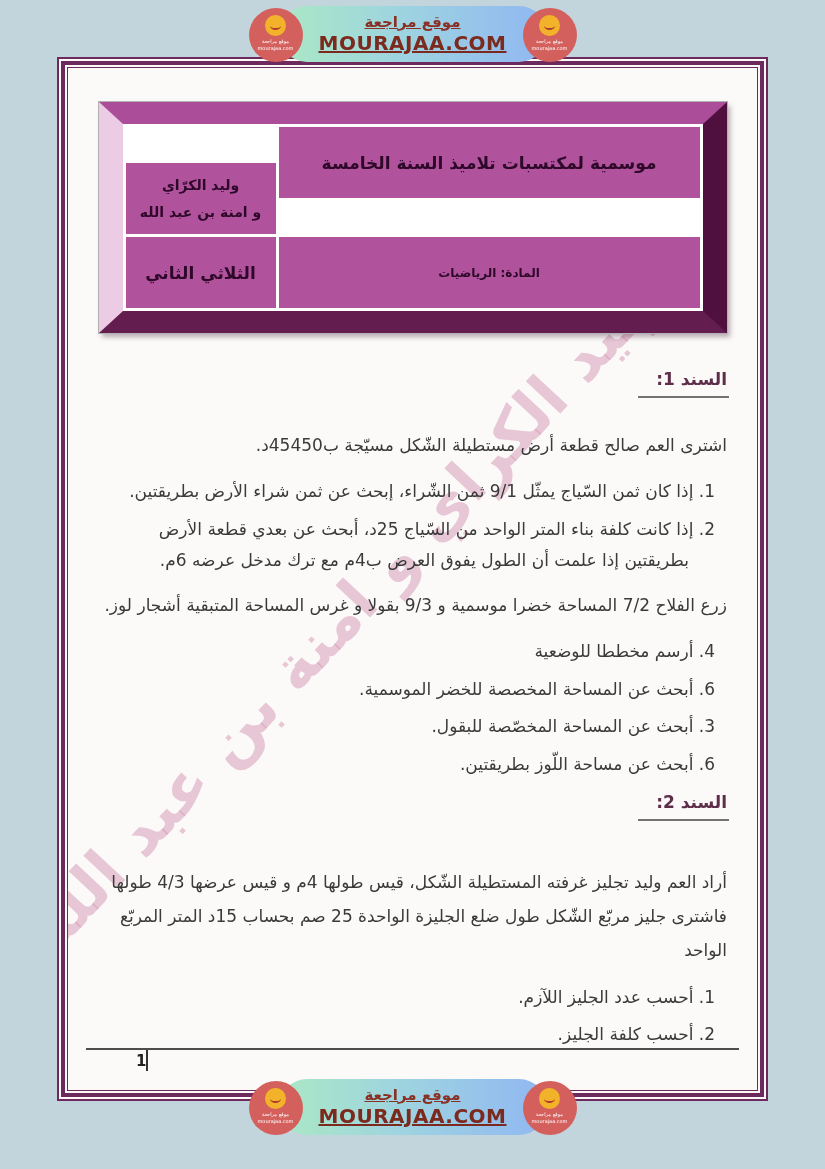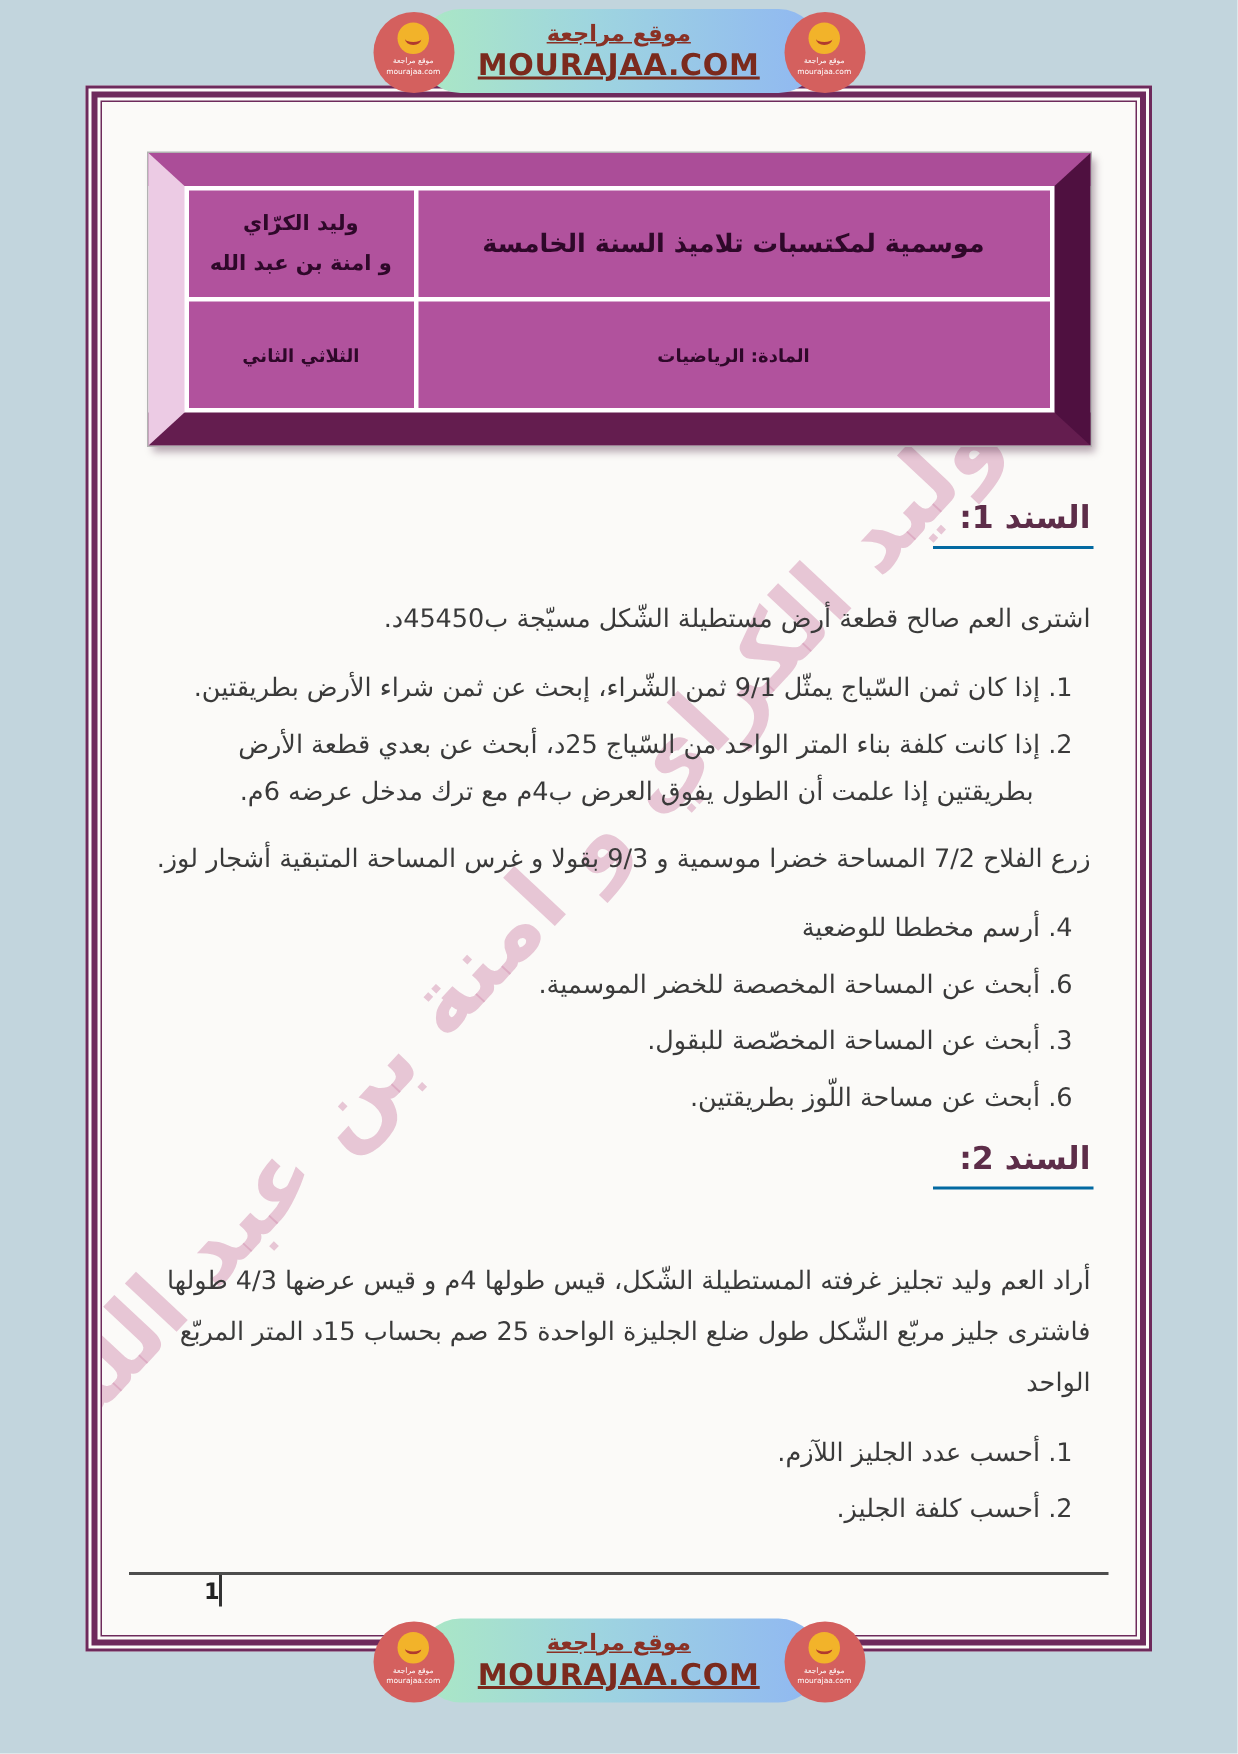--- a/index.html
+++ b/index.html
@@ -48,40 +48,40 @@
     border-top-color:#ab4d98; border-left-color:#eccbe4;
     border-right-color:#4f1040; border-bottom-color:#641d4f;
     background:#fff; padding:3px;
     box-shadow:0 0 0 1px #b2b2b2, 3px 4px 5px rgba(60,20,50,.35);
     position:relative; z-index:2;
   }
   .htable { display:grid; grid-template-columns:150px 1fr; gap:3px; background:#fff; }
   .hcell { background:#b1529d; color:#2e0829; font-weight:bold;
            display:flex; flex-direction:column; align-items:center; justify-content:center;
            text-align:center; height:71px; direction:rtl; }
-  .hcell.names { font-size:14px; line-height:1.9; }
+  .hcell.names { font-size:14px; line-height:1.9;margin-top:36px; }
   .hcell.title { font-size:17px; letter-spacing:-.3px; }
-  .hcell.trim  { font-size:12px;text-align:right; }
+  .hcell.trim  { font-size:17px;text-align:right; }
   .hcell.subject { font-size:12px; }
 
   
   .watermark {
     position:absolute; left:-70px; top:462px; width:780px; z-index:0;
     transform:rotate(-47deg); text-align:center; direction:rtl; white-space:nowrap;
     font-size:62px; font-weight:bold; color:rgba(212,146,177,.5);
     pointer-events:none;
   }
 
   
   .doc { position:relative; z-index:1; direction:rtl; text-align:right;
          color:#3a3a3a; font-size:17px; }
   .sec-head-wrap { margin-top:36px; }
   .sec-head-wrap.second { margin-top:12px;text-decoration:underline; }
-  .sec-head { display:inline-block; font-size:21px; font-weight:bold; color:#5d2d49;
-              padding:0 2px 7px 18px; border-bottom:2px solid #0369a1; }
+  .sec-head { display:inline-block; font-size:17px; font-weight:bold; color:#5d2d49;
+              padding:0 2px 7px 18px; border-bottom:2px solid #737373; }
   .para  { line-height:1.85; margin:32px 2px 0 0; }
   .para.tight { margin-top:13px; }
   .para.wide { line-height:2.0; margin-top:44px; }
   .qlist { margin:15px 14px 0 0; }
   .qitem { line-height:1.85; margin-bottom:6px; padding-right:26px; text-indent:-26px; }
 
   
   .footer { position:absolute; left:18px; right:18px; bottom:40px;
             border-top:2px solid #4d4d4d; }
   .pnum { position:absolute; left:46px; top:2px; display:flex; align-items:flex-start; }

